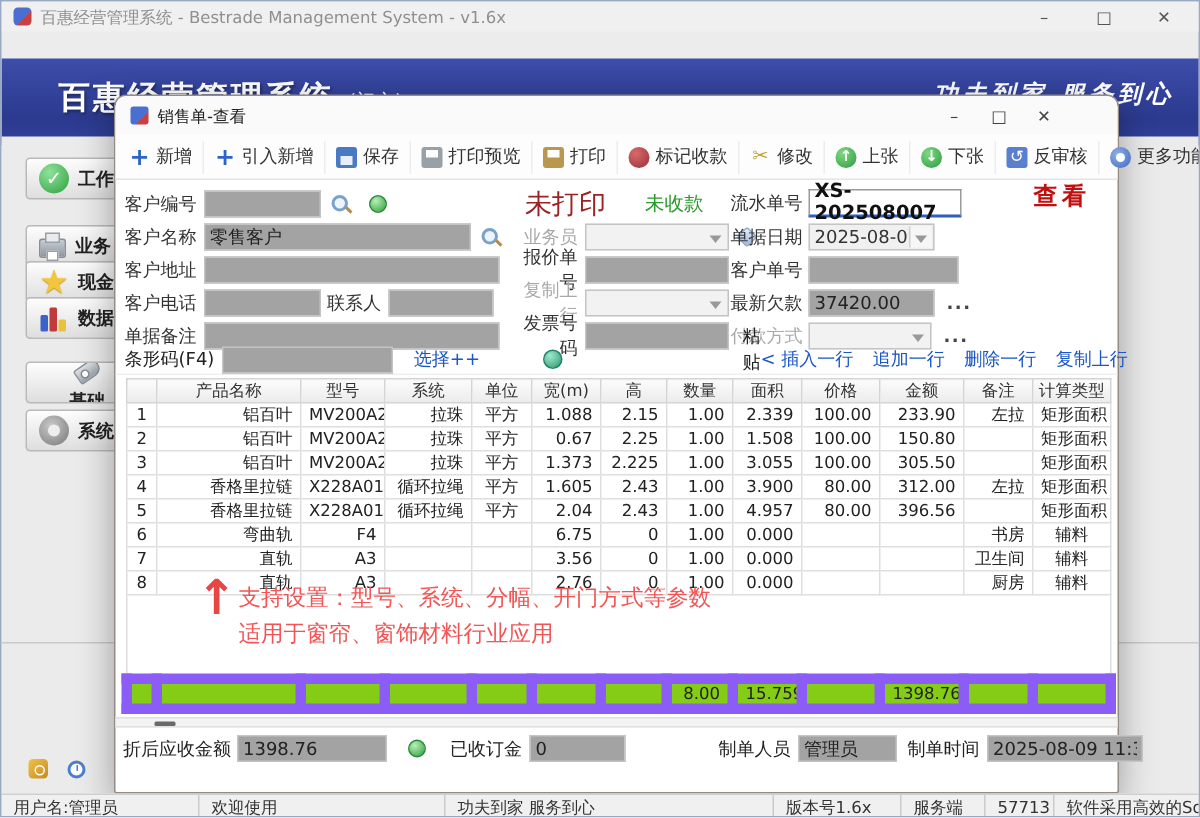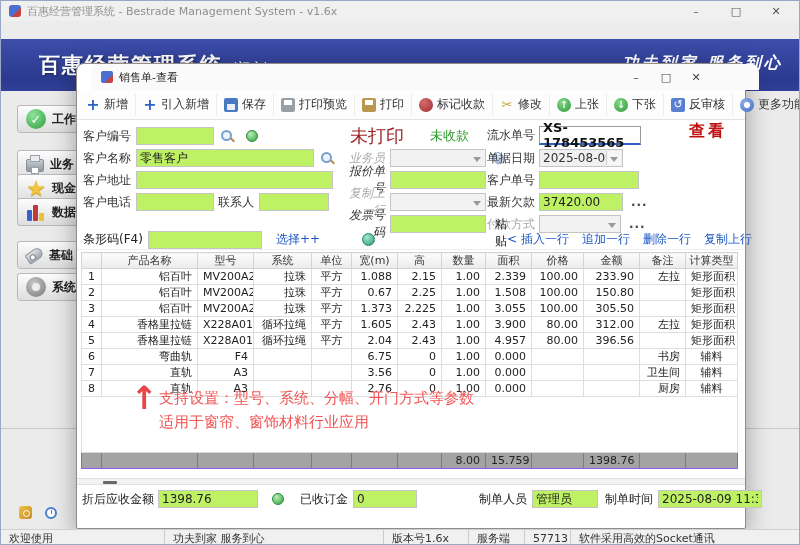--- a/index.html
+++ b/index.html
@@ -47,21 +47,21 @@
   .clock-ico { position:absolute; left:44px; top:416px; width:12px; height:12px; border:2px solid #4a7fd0; border-radius:50%; background:#fff; }
   .clock-ico::after { content:""; position:absolute; left:4px; top:1px; width:1px; height:4px; background:#4a7fd0; }
 
   
   .statusbar { position:absolute; left:0; top:528px; width:800px; height:17px; background:#f0f0f0; border-top:1px solid #cfcfcf; display:flex; font-size:11px; color:#333; }
   .sb-cell { border-right:1px solid #cbcbcb; padding:0 8px; display:flex; align-items:center; white-space:nowrap; overflow:hidden; flex:none; }
   .sb-last { flex:1; border-right:none; }
 
   
   .dialog { position:absolute; left:75px; top:62px; width:670px; height:466px; background:#fff; border:1px solid #948c84; border-radius:8px 8px 2px 2px; box-shadow:0 8px 24px rgba(0,0,0,.35); }
-  .dlg-titlebar { position:absolute; left:0; top:0; width:100%; height:26px; background:#fafafa; border-radius:8px 8px 0 0; display:flex; align-items:center; padding:0 10px;margin-left:14px; }
+  .dlg-titlebar { position:absolute; left:0; top:0; width:100%; height:26px; background:#fafafa; border-radius:8px 8px 0 0; display:flex; align-items:center; padding:0 10px; }
   .dlg-ico { width:12px; height:12px; border-radius:2px; background:linear-gradient(135deg,#4a6fd0 65%,#c84040 65%); margin-right:6px; flex:none; }
   .dlg-title { font-size:11px; color:#222; }
   .dlg-controls { position:absolute; right:38px; top:4px; display:flex; gap:8px; }
   .dlg-btn { width:22px; height:18px; display:flex; align-items:center; justify-content:center; color:#444; font-size:11px; }
 
   .dlg-toolbar { position:absolute; left:0; top:26px; width:100%; height:30px; background:#fdfdfd; border-bottom:1px solid #e3e3e3; display:flex; align-items:center; padding:0 2px; }
   .tbtn { display:inline-flex; align-items:center; gap:4px; padding:0 7px; height:22px; font-size:12px; color:#333; border-right:1px solid #ededed; white-space:nowrap; }
 
   .ic { width:14px; height:14px; display:inline-flex; align-items:center; justify-content:center; border-radius:2px; font-size:10px; line-height:1; color:#fff; position:relative; flex:none; }
   .ic-add { color:#2e64c8; font-size:16px; font-weight:bold; }
@@ -74,24 +74,24 @@
   .ic-edit { color:#c2a23a; font-size:13px; font-weight:bold; }
   .ic-prev, .ic-next { background:radial-gradient(circle at 35% 30%,#7fd882,#2f9a3f); border-radius:50%; font-weight:bold; }
   .ic-unaudit { background:#5b7fd0; font-size:11px; }
   .ic-more { background:radial-gradient(circle at 35% 35%,#8fb0e8,#3f66c0); border-radius:50%; }
   .ic-more::after { content:""; position:absolute; inset:4px; background:#fff; border-radius:50%; }
 
   
   .frow { position:absolute; height:20px; display:flex; align-items:center; }
   .flabel { width:48px; text-align:right; margin-right:5px; font-size:12px; color:#333; flex:none; white-space:nowrap; }
   .flabel2 { width:36px; text-align:right; margin-left:4px; margin-right:5px; font-size:12px; color:#333; flex:none; }
-  .mlabel { width:42px; text-align:right; margin-right:5px; font-size:12px; flex:none;font-style:italic; }
+  .mlabel { width:42px; text-align:right; margin-right:5px; font-size:12px; flex:none; }
   .rlabel { width:48px; text-align:right; margin-right:4px; font-size:12px; flex:none; white-space:nowrap; }
   .lab-dis { color:#a9a9a9; }
-  .tbx { height:18px; border:1px solid #c4c4c4; background:#bef264; font-size:12px; font-family:inherit; padding:0 3px; color:#222; }
+  .tbx { height:18px; border:1px solid #c4c4c4; background:#a3a3a3; font-size:12px; font-family:inherit; padding:0 3px; color:#222; }
   .sel { height:18px; border:1px solid #c4c4c4; background:#fff; position:relative; }
   .sel::after { content:""; position:absolute; right:4px; top:7px; border-left:4px solid transparent; border-right:4px solid transparent; border-top:5px solid #999; }
   .dis { background:#f2f2f2; }
   .serial { height:19px; width:102px; border:1px solid #9a9a9a; border-bottom:2px solid #2f5fc0; font-weight:bold; font-size:13px; padding:0 3px; display:flex; align-items:center; color:#111; }
   .datefld { height:18px; width:84px; border:1px solid #c4c4c4; background:#f0f0f0; display:flex; align-items:center; padding:0 3px; color:#333; position:relative; }
   .datefld .cal { position:absolute; right:1px; top:1px; bottom:1px; width:15px; background:#f6f6f6; border-left:1px solid #d0d0d0; }
   .datefld .cal::after { content:""; position:absolute; right:3px; top:6px; border-left:4px solid transparent; border-right:4px solid transparent; border-top:5px solid #999; }
   .dots { margin-left:8px; font-weight:bold; letter-spacing:1px; color:#444; font-size:12px; }
   .mag { position:relative; display:inline-block; width:14px; height:14px; margin-left:6px; flex:none; }
   .mag::before { content:""; position:absolute; left:1px; top:1px; width:7px; height:7px; border:2px solid #7aa0cc; border-radius:50%; background:#eef4fb; }
@@ -109,21 +109,21 @@
   .blink { color:#1a56c4; font-size:12px; white-space:nowrap; }
   .bpaste { color:#222; font-size:12px; }
 
   
   .grid-wrap { position:absolute; left:4px; top:188px; width:656px; }
   table.grid { border-collapse:collapse; table-layout:fixed; width:656px; font-size:11px; }
   table.grid th { background:linear-gradient(#fcfcfc,#ebebeb); border:1px solid #d4d4d4; height:16px; font-weight:normal; color:#333; padding:0 2px; overflow:hidden; white-space:nowrap; }
   table.grid td { border:1px solid #dedede; height:16px; padding:0 5px; overflow:hidden; white-space:nowrap; color:#222; background:#fff; }
   td.a-l { text-align:right; } td.a-r { text-align:right; } td.a-c { text-align:center; }
   tr.filler td { height:56px; border-top:none; border-bottom:1px solid #d8d8d8; border-left:1px solid #dedede; border-right:1px solid #dedede; }
-  tr.totals td { background:#a3a3a3; border:1px solid #8b5cf6; }
+  tr.totals td { background:#84cc16; border:7px solid #8b5cf6; }
 
   .anno { position:absolute; left:54px; top:322px; color:#f15555; pointer-events:none; }
   .anno-arrow { position:absolute; left:0; top:-4px; font-size:32px; color:#e84545; font-weight:bold; line-height:1; }
   .anno-text { margin-left:28px; font-size:15px; line-height:24px; white-space:nowrap; }
 
   .splitter { position:absolute; left:0; top:414px; width:100%; height:7px; background:#f3f3f3; border-top:1px solid #e0e0e0; border-bottom:1px solid #e0e0e0; }
   .splitter .grip { position:absolute; left:26px; top:2px; width:14px; height:3px; background:#6a6a6a; border-radius:1px; }
 
   
   .dlg-footer { position:absolute; left:0; top:424px; width:100%; height:22px; display:flex; align-items:center; font-size:12px; }
@@ -169,21 +169,21 @@
           <span class="side-label">现金</span>
         </div>
         <div class="side-btn" style="top: 107px;">
           <span class="sic sic-bar-chart">
             <i class="b1"></i>
             <i class="b2"></i>
             <i class="b3"></i>
           </span>
           <span class="side-label">数据</span>
         </div>
-        <div class="side-btn" style="top: 150px;">
+        <div class="side-btn" style="top: 150px; flex-direction: column;">
           <span class="sic sic-tag"></span>
           <span class="side-label">基础</span>
         </div>
         <div class="side-btn" style="top: 182px;">
           <span class="sic sic-gear"></span>
           <span class="side-label">系统</span>
         </div>
       </div>
     <span class="key-ico"></span>
     <span class="clock-ico"></span>
@@ -261,20 +261,24 @@
     <div class="frow" style="left:6px;top:128px">
       <span class="flabel">客户电话</span>
       <input class="tbx" style="width: 78px;" value="">
       <span class="flabel2">联系人</span>
       <input class="tbx" style="width: 70px;" value="">
     </div>
     <div class="frow" style="left:6px;top:106px">
       <span class="flabel">客户地址</span>
       <input class="tbx" style="width: 197px;" value="">
     </div>
+    <div class="frow" style="left:6px;top:150px">
+      <span class="flabel">单据备注</span>
+      <input class="tbx" style="width: 197px;" value="">
+    </div>
 
     <div class="frow" style="left:266px;top:62px">
       <span class="st-red" style="margin-left:7px">未打印</span>
       <span class="st-green" style="margin-left:26px">未收款</span>
     </div>
     <div class="frow" style="left:266px;top:84px">
       <span class="mlabel lab-dis">业务员</span>
       <div class="sel dis" style="width:96px"><span></span></div>
       <span class="diamond"></span>
     </div>
@@ -287,21 +291,21 @@
       <div class="sel dis" style="width:96px"><span></span></div>
     </div>
     <div class="frow" style="left:266px;top:150px">
       <span class="mlabel">发票号码</span>
       <input class="tbx" style="width: 96px;" value="">
     </div>
 
     <div class="frow" style="left:410px;top:61px">
       <span class="rlabel">流水单号</span>
       <div class="serial">
-          <span>XS-178453565</span>
+          <span>XS-202508007</span>
         </div>
     </div>
     <div class="frow" style="left:410px;top:84px">
       <span class="rlabel">单据日期</span>
       <div class="datefld">
         <span>2025-08-09</span>
         <span class="cal"></span>
       </div>
     </div>
     <div class="frow" style="left:410px;top:106px">
@@ -529,20 +533,21 @@
       <span class="ftr-label" style="margin-left:16px">已收订金</span>
       <input class="tbx" style="width: 64px; margin-left: 5px;" value="0">
       <span class="ftr-label" style="margin-left:62px">制单人员</span>
       <input class="tbx" style="width: 66px; margin-left: 5px;" value="管理员">
       <span class="ftr-label" style="margin-left:7px">制单时间</span>
       <input class="tbx" style="width: 104px; margin-left: 5px;" value="2025-08-09 11:33:13">
     </div>
   </div>
 
   <div class="statusbar">
+    <div class="sb-cell" style="width:132px">用户名:管理员</div>
     <div class="sb-cell" style="width:164px">欢迎使用</div>
     <div class="sb-cell" style="width:219px">功夫到家 服务到心</div>
     <div class="sb-cell" style="width:85px">版本号1.6x</div>
     <div class="sb-cell" style="width:56px">服务端</div>
     <div class="sb-cell" style="width:46px">57713</div>
     <div class="sb-cell sb-last">软件采用高效的Socket通讯</div>
   </div>
 
 </div>
 

